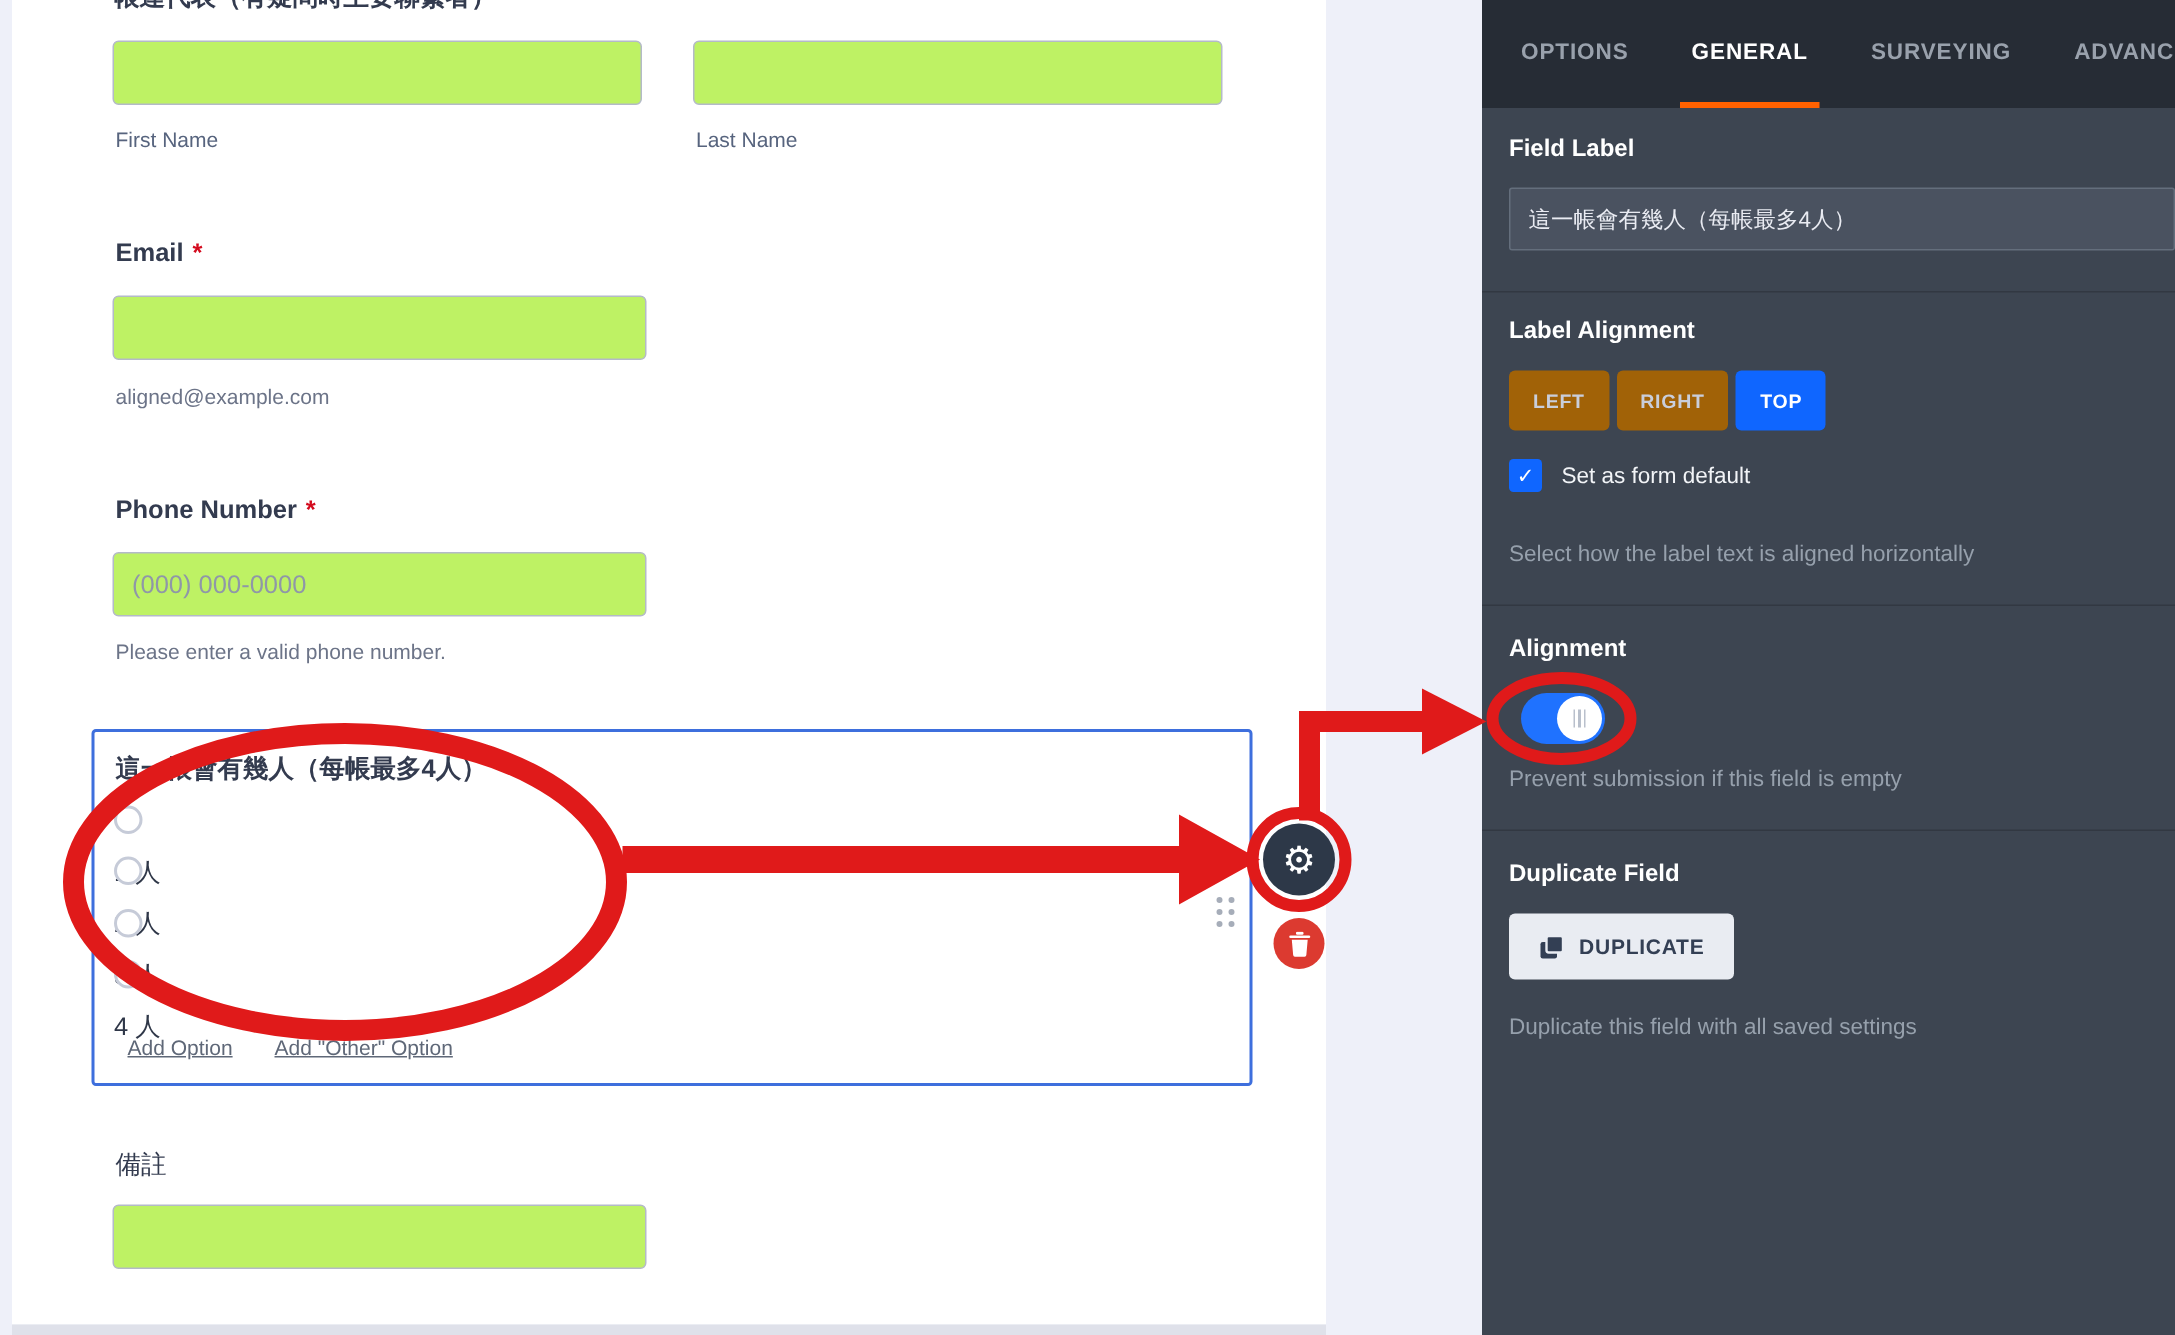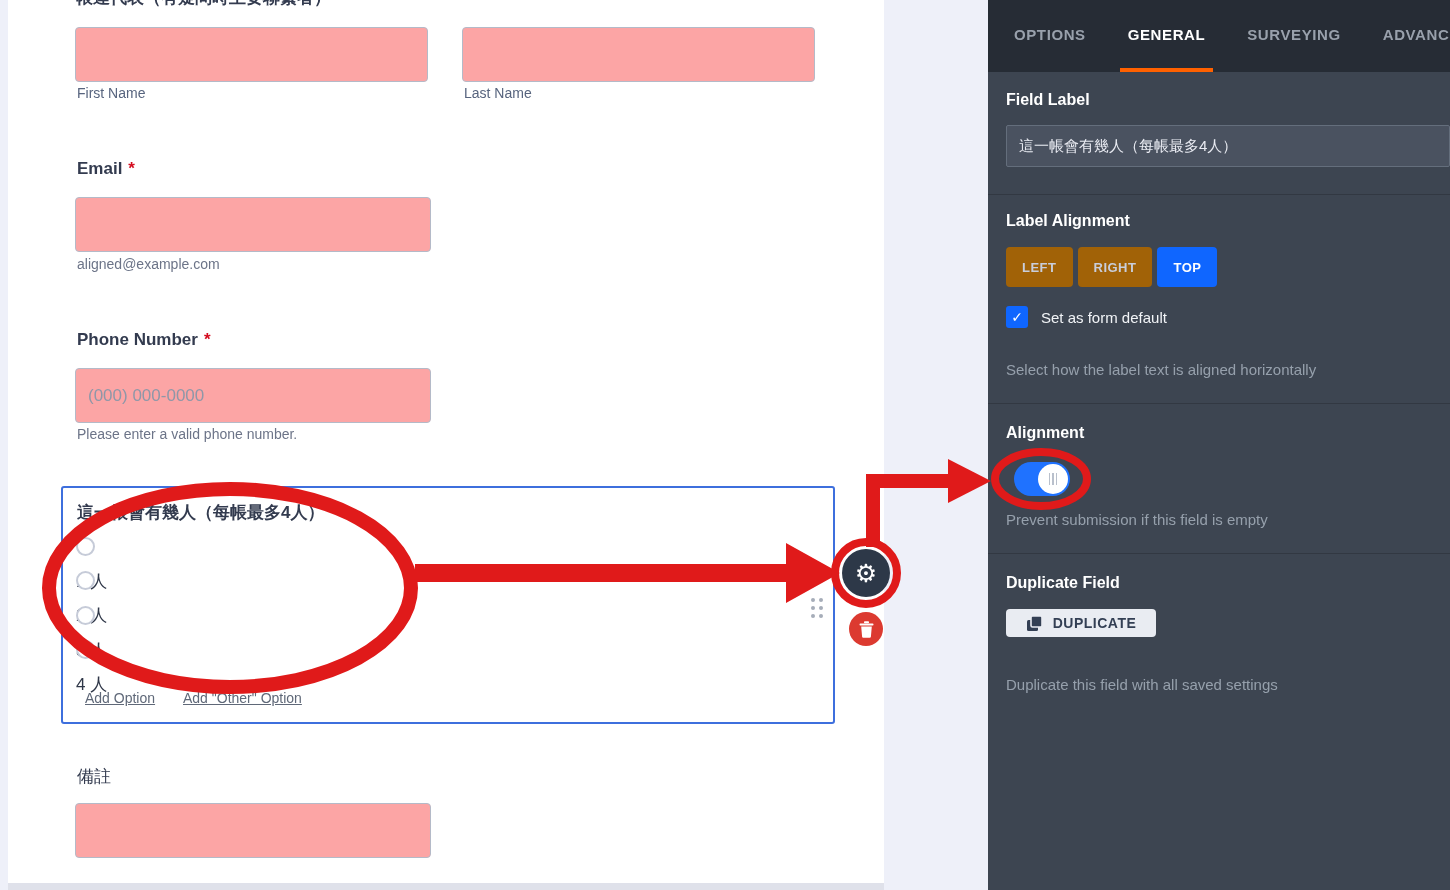--- a/index.html
+++ b/index.html
@@ -8,21 +8,21 @@
   .root { position:relative; width:1450px; height:890px; overflow:hidden; }
 
   
   .form-card { position:absolute; left:8px; top:0; width:876px; height:883px; background:#ffffff; }
   .card-bottom-gap { position:absolute; left:8px; top:883px; width:876px; height:7px; background:#dfe1ea; }
 
   .flabel { position:absolute; font-size:17px; font-weight:600; color:#333b4f; white-space:nowrap; }
   .req { color:#d40b1e; margin-left:6px; font-weight:700; }
   .sublabel { position:absolute; font-size:14px; color:#57647e; }
   .hint { position:absolute; font-size:14px; color:#6c7488; }
-  .tinput { position:absolute; height:55px; border:1px solid #b4bac8; border-radius:4px; background:#fca5a5; font-size:17px; color:#2f3748; padding:0 12px; outline:none; font-family:inherit; }
+  .tinput { position:absolute; height:43px; border:1px solid #b4bac8; border-radius:4px; background:#bef264; font-size:17px; color:#2f3748; padding:0 12px; outline:none; font-family:inherit; }
   .tinput::placeholder { color:#8f97a8; }
 
   .selected-field { position:absolute; left:61px; top:486px; width:774px; height:238px; border:2px solid #3e6fdd; border-radius:3px; background:#fff; }
 
   .radio-row { position:absolute; display:flex; gap:14px; height:24px;flex-direction:column; }
   .radio-circle { width:19px; height:19px; border:2px solid #c6cbd8; border-radius:50%; background:#fff; flex:0 0 auto; }
   .radio-label { font-size:17px; color:#2f3748; }
 
   .opt-link { position:absolute; font-size:14px; color:#5f6878; text-decoration:underline; cursor:pointer; white-space:nowrap; }
 
@@ -50,21 +50,21 @@
   .align-btn.active { background:#0f66ff; color:#ffffff; }
 
   .chk-row { position:absolute; left:18px; top:306px; display:flex; align-items:center; gap:13px; }
   .checkbox { width:22px; height:22px; background:#0f66ff; border-radius:3px; display:flex; align-items:center; justify-content:center; color:#fff; font-size:14px; font-weight:700; cursor:pointer; }
   .chk-label { font-size:15px; color:#f2f4f7; }
 
   .toggle { position:absolute; left:26px; top:462px; width:56px; height:34px; border-radius:17px; background:#1f72ff; cursor:pointer; }
   .toggle .knob { position:absolute; right:2px; top:2px; width:30px; height:30px; border-radius:50%; background:#ffffff; display:flex; align-items:center; justify-content:center; gap:2px; }
   .toggle .knob i { width:1.5px; height:12px; background:#b9c0cc; display:block; }
 
-  .dup-btn { position:absolute; left:18px; top:609px; width:150px; height:28px; background:#e9ecf2; border:none; border-radius:4px; display:flex; align-items:center; justify-content:center; gap:10px; cursor:pointer; font-family:inherit; }
+  .dup-btn { position:absolute; left:18px; top:609px; width:150px; height:44px; background:#e9ecf2; border:none; border-radius:4px; display:flex; align-items:center; justify-content:center; gap:10px; cursor:pointer; font-family:inherit; }
   .dup-label { font-size:14px; font-weight:700; letter-spacing:0.5px; color:#333f54; }
 
   .overlay { position:absolute; left:0; top:0; width:1450px; height:890px; pointer-events:none; }
 </style>
 </head>
 <body>
 
 <div class="root">
 
   <div class="form-card"></div>

